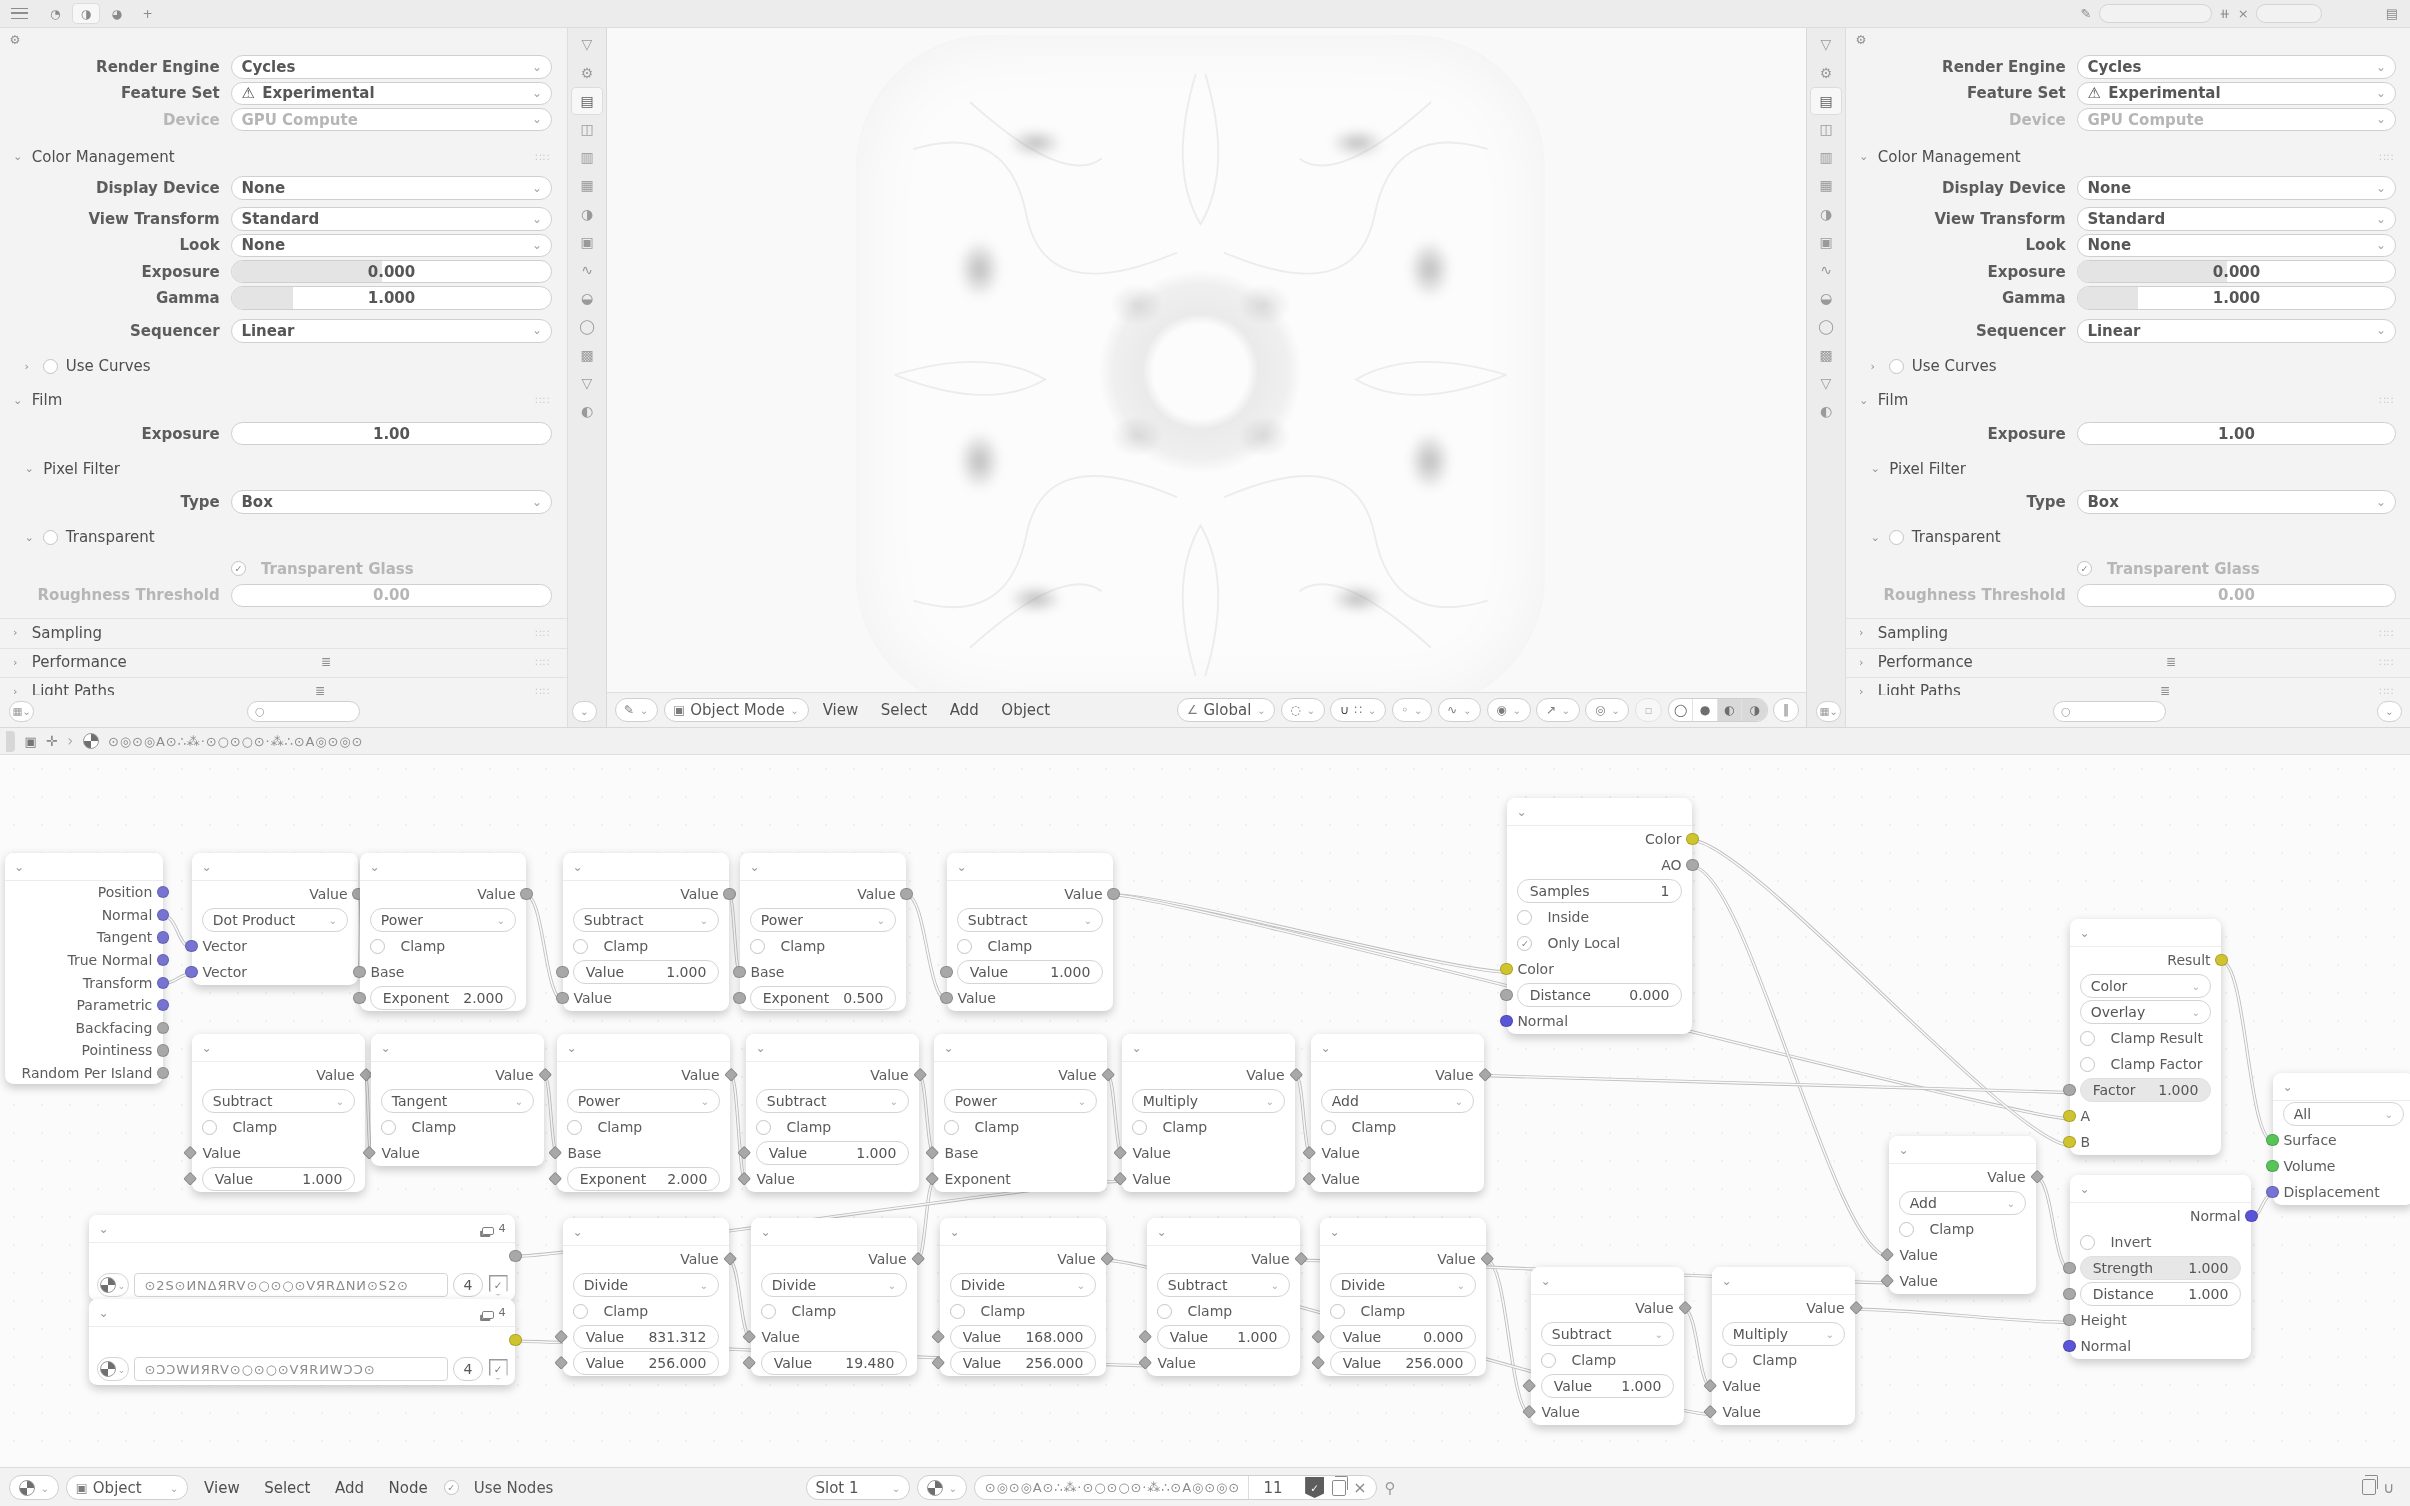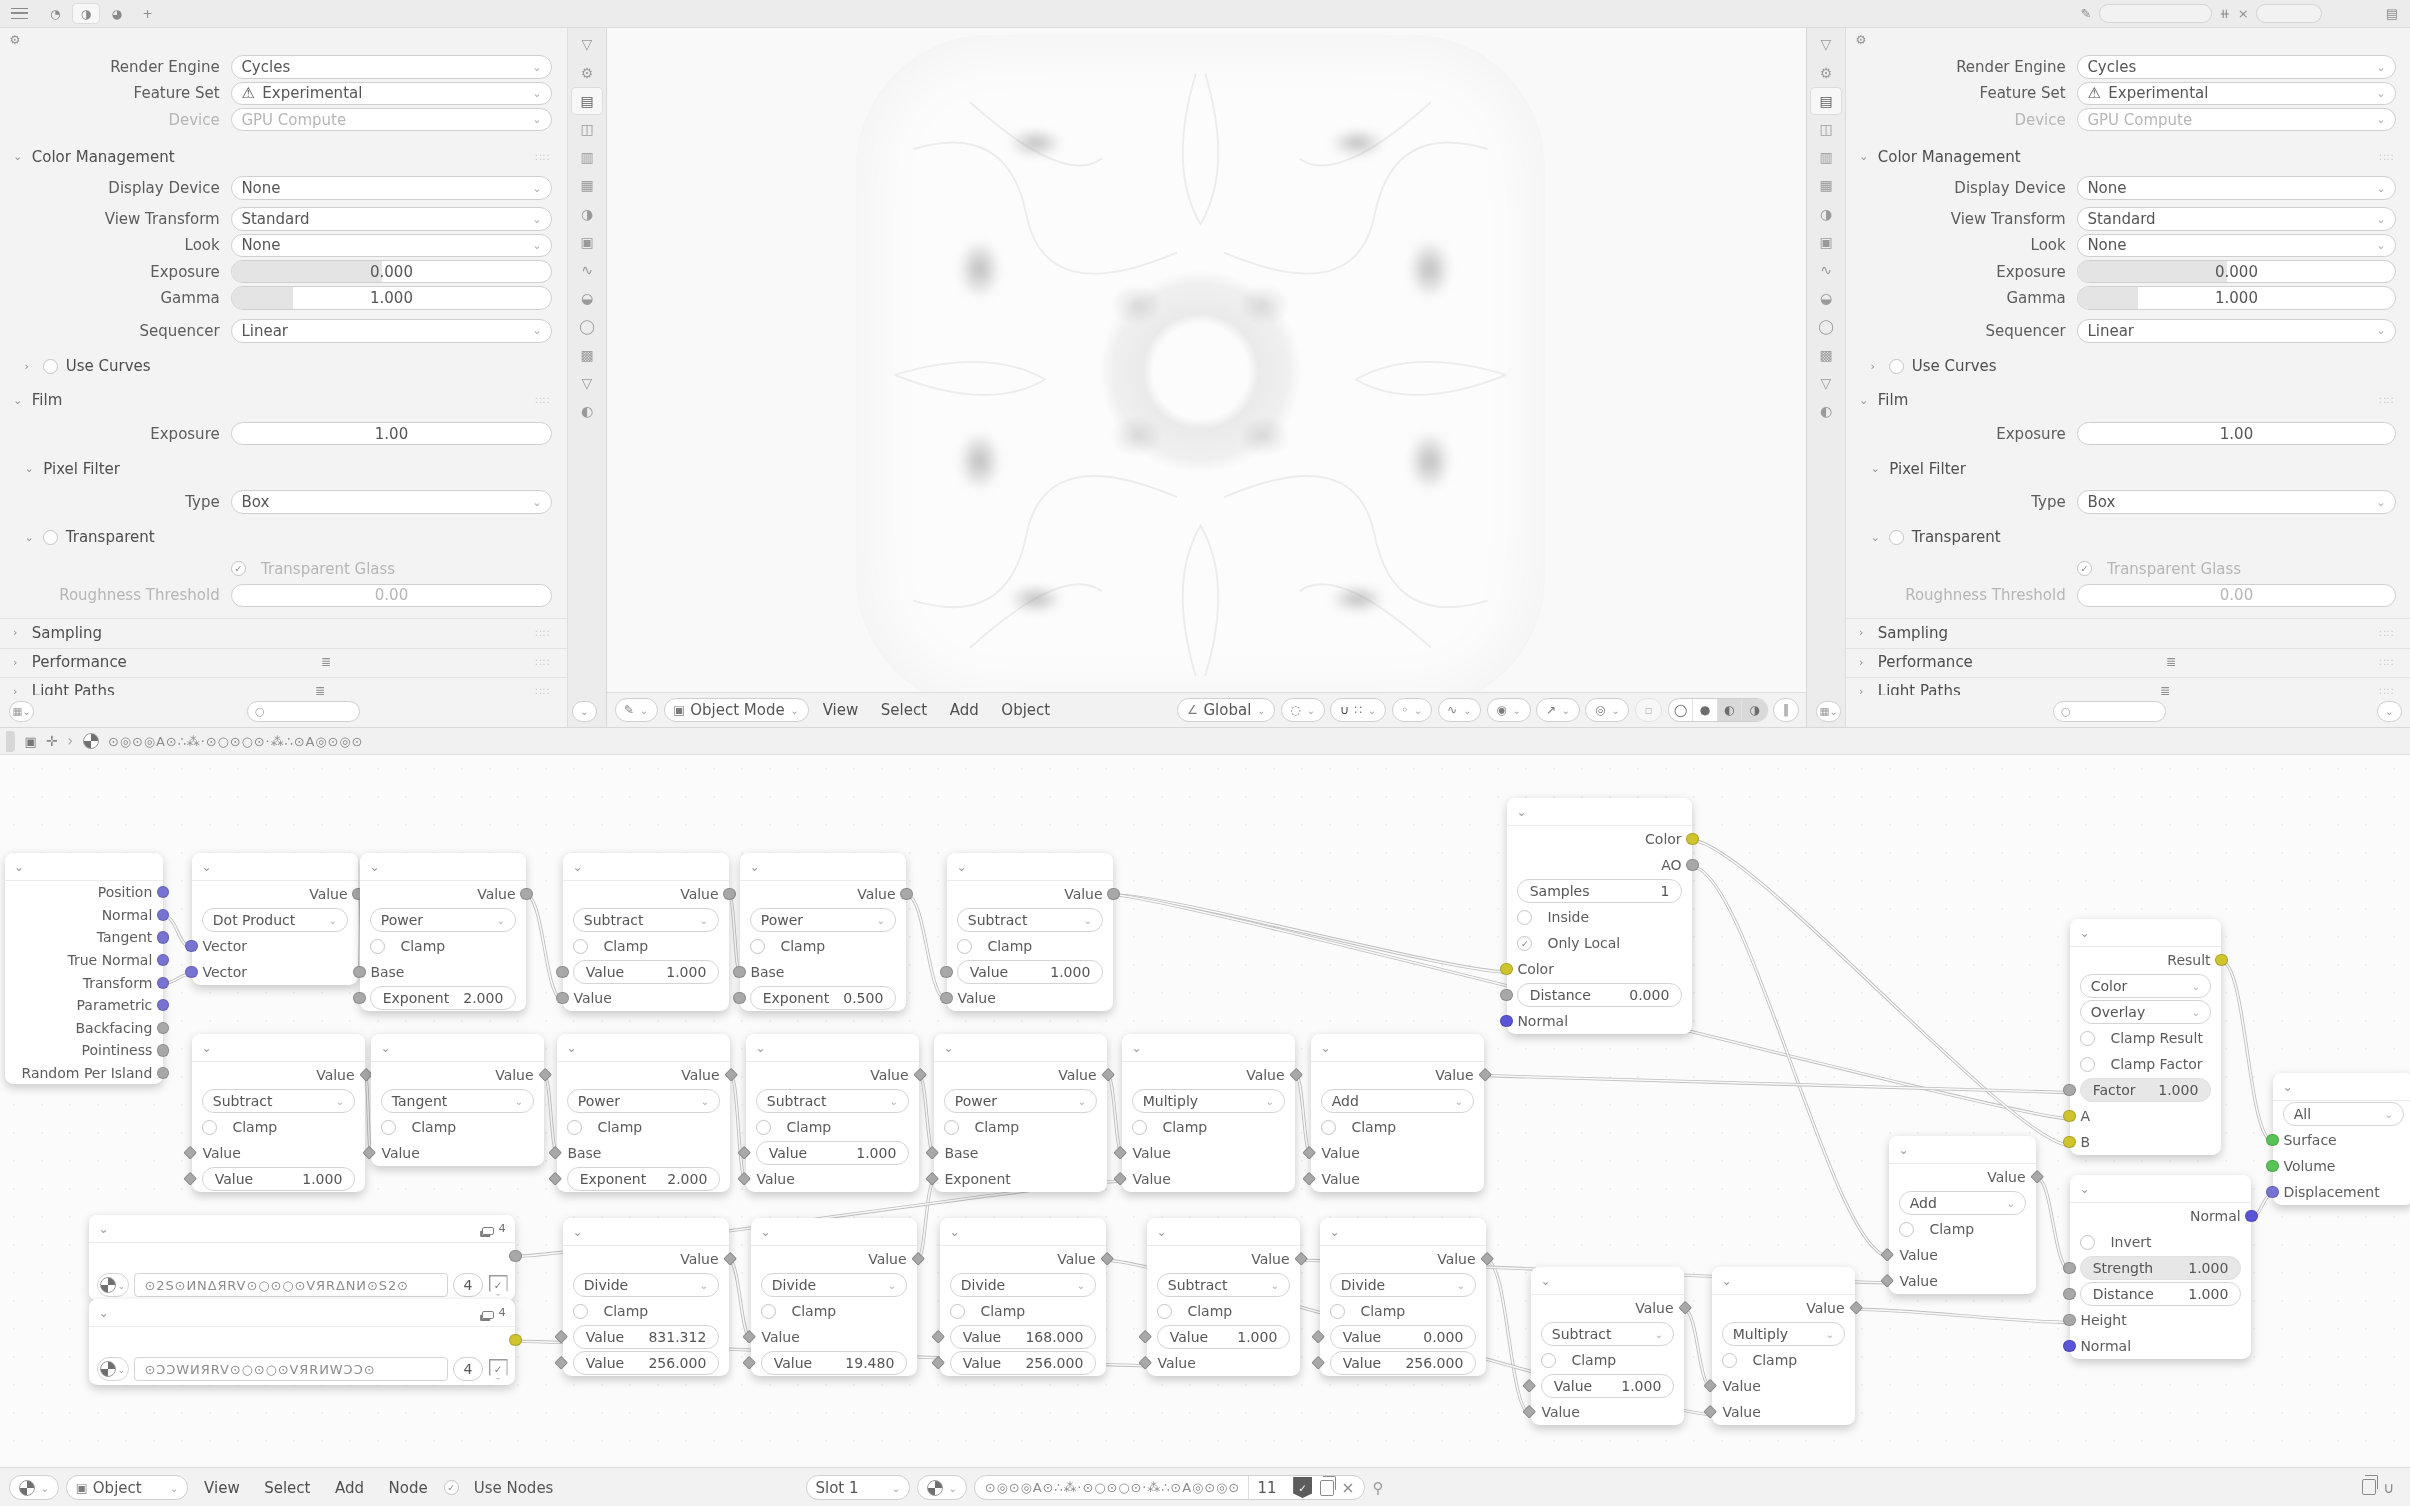--- a/index.html
+++ b/index.html
@@ -29,21 +29,21 @@
   #props-right .props-content { left:39px; right:0; }
   .props-head { position:absolute; top:0; height:24.5px; left:0; right:0; display:flex;
     align-items:center; padding:0 9.4px; color:#8f8f8f; font-size:12.2px; }
   .tabstrip { position:absolute; top:0; bottom:0; width:39px; background:#ececec;
     display:flex; flex-direction:column; align-items:center; padding-top:3.8px; gap:2.8px; }
   #props-left .tabstrip { right:0; border-left:0.9px solid #ddd; }
   #props-right .tabstrip { left:0; border-right:0.9px solid #ddd; }
   .ptab { width:30px; height:25.4px; display:flex; align-items:center; justify-content:center;
     color:#9a9a9a; font-size:14px; border-radius:3.8px; }
   .ptab.active { background:#f7f7f7; color:#5c5c5c; box-shadow:0 0 0 0.9px #dcdcdc; }
-  .prow { display:flex; align-items:center; height:23.5px; margin:2.8px 15px 2.8px 0; }
+  .prow { display:flex; align-items:center; height:23.5px; margin:2.8px 15px 2.8px 0;font-weight:bold; }
   .plabel { width:231px; text-align:right; padding-right:11.3px; flex:none; white-space:nowrap;
     overflow:hidden; color:#5c5c5c; }
   .plabel.dim { color:#b6b6b6; }
   .pwidget { flex:1; position:relative; height:23.5px; }
   .pill { height:23.5px; border:0.9px solid #cfcfcf; border-radius:12.2px; background:#fff;
     display:flex; align-items:center; padding:0 9.4px; color:#565656; position:relative; overflow:hidden; }
   .pill .chev { margin-left:auto; color:#a8a8a8; font-size:11.3px; }
   .pill.dim { color:#b6b6b6; }
   .pill .fill { position:absolute; left:0; top:0; bottom:0; background:#e4e4e4; z-index:0; }
   .pill .cval { position:absolute; left:0; right:0; text-align:center; z-index:1; }
@@ -101,21 +101,21 @@
   .glyphname { color:#8b8b8b; letter-spacing:0.9px; font-size:13px; }
   .shield { width:19px; height:21px; clip-path:polygon(50% 100%,0 78%,0 0,100% 0,100% 78%);
     background:#5d5d5d; color:#fff; font-size:10.4px; display:flex; align-items:center;
     justify-content:center; flex:none; }
   .shield.light { background:#fff; color:#7a7a7a; box-shadow:inset 0 0 0 1.4px #9a9a9a; }
   .ic-copy { width:14px; height:16px; border:1.4px solid #8a8a8a; border-radius:1.9px; position:relative; flex:none; }
   .ic-copy::after { content:""; position:absolute; left:2.8px; top:-4.7px; width:11.3px; height:13px;
     border-top:1.4px solid #8a8a8a; border-right:1.4px solid #8a8a8a; border-radius:0 1.9px 0 0; }
   .namefield { height:24.5px; border:0.9px solid #cfcfcf; border-radius:12.2px; background:#fff;
     display:flex; align-items:center; padding:0 9.4px; gap:7.5px; }
-  .cntbox { border-left:0.9px solid #dcdcdc; padding:0 9px; color:#565656; align-self:stretch;
+  .cntbox { border-left:0.9px solid #dcdcdc; padding:0 15px; color:#565656; align-self:stretch;
     display:flex; align-items:center; }
 
   
   #node-canvas { position:absolute; left:0; top:755px; width:2411px; height:712px; overflow:hidden;
     background-image:radial-gradient(circle, #efefef 0.9px, rgba(0,0,0,0) 1.1px);
     background-size:28px 28px; background-color:#fbfbfb; }
   #node-world { position:absolute; left:0; top:-755px; width:2411px; height:1507px; }
   #links { position:absolute; left:0; top:0; }
   .node { position:absolute; background:#fff; border-radius:8.5px;
     box-shadow:0 3.8px 9.4px rgba(0,0,0,0.20); font-size:14px; color:#5c5c5c; z-index:2; }

